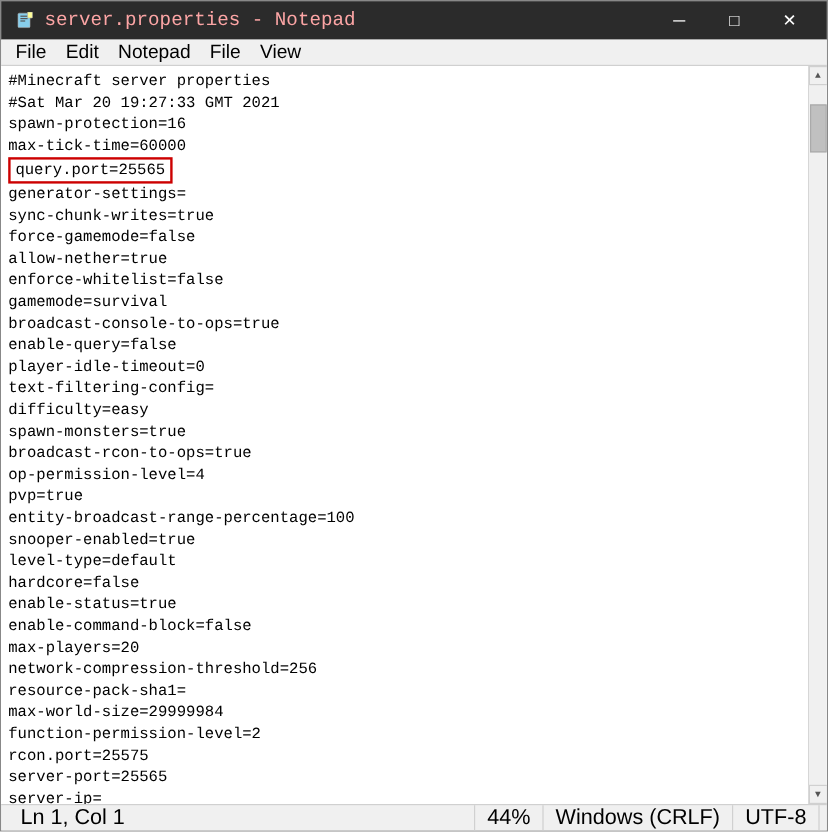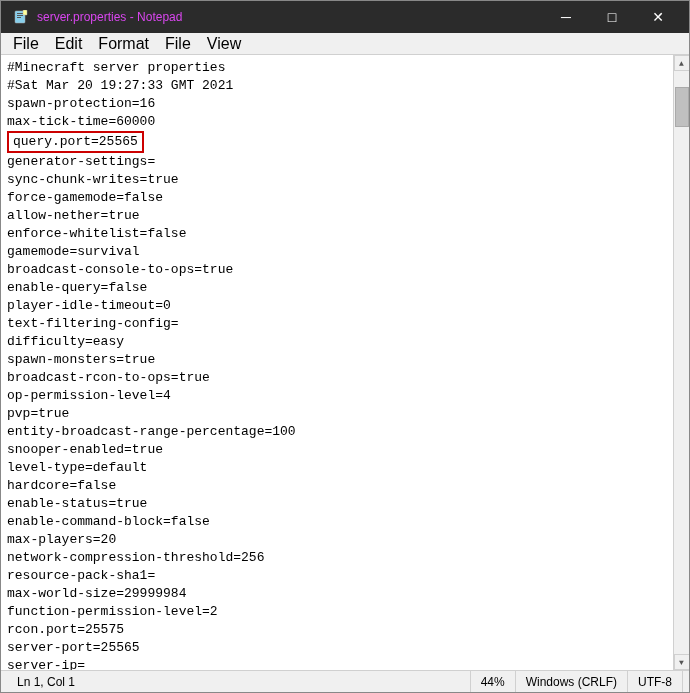--- a/index.html
+++ b/index.html
@@ -49,23 +49,23 @@
       align-items: center;
       justify-content: center;
     }
 
     .title-bar-icon svg {
       width: 14px;
       height: 14px;
     }
 
     .title-bar-text {
-      color: #d946ef;
-      font-family: Liberation Sans, sans-serif;
-      font-size: 12px;
+      color: #fca5a5;
+      font-family: Liberation Mono, monospace;
+      font-size: 16px;
       font-weight: normal;
     }
 
     .title-bar-controls {
       display: flex;
       gap: 0;
     }
 
     .title-btn {
       width: 46px;
@@ -164,21 +164,21 @@
 
     
     .status-bar {
       height: 22px;
       background: #f0f0f0;
       border-top: 1px solid #d0d0d0;
       display: flex;
       align-items: center;
       padding: 0 6px;
       font-family: 'Segoe UI', Arial, sans-serif;
-      font-size: 12px;
+      font-size: 18px;
       color: #000;
       flex-shrink: 0;
       gap: 0;
     }
 
     .status-section {
       padding: 0 10px;
       border-right: 1px solid #d0d0d0;
       height: 100%;
       display: flex;
@@ -211,21 +211,21 @@
     <div class="title-bar-controls">
       <button class="title-btn">─</button>
       <button class="title-btn">□</button>
       <button class="title-btn close">✕</button>
     </div>
   </div>
 
   <div class="menu-bar">
   <div class="menu-item">File</div>
       <div class="menu-item">Edit</div>
-      <div class="menu-item">Format</div>
+      <div class="menu-item">Notepad</div>
       <div class="menu-item">File</div>
       <div class="menu-item">View</div>
     </div>
 
   <div class="editor-container">
     <div class="editor-content" id="editor-content">#Minecraft server properties
 #Sat Mar 20 19:27:33 GMT 2021
 spawn-protection=16
 max-tick-time=60000
 <span class="highlighted-line">query.port=25565</span>

